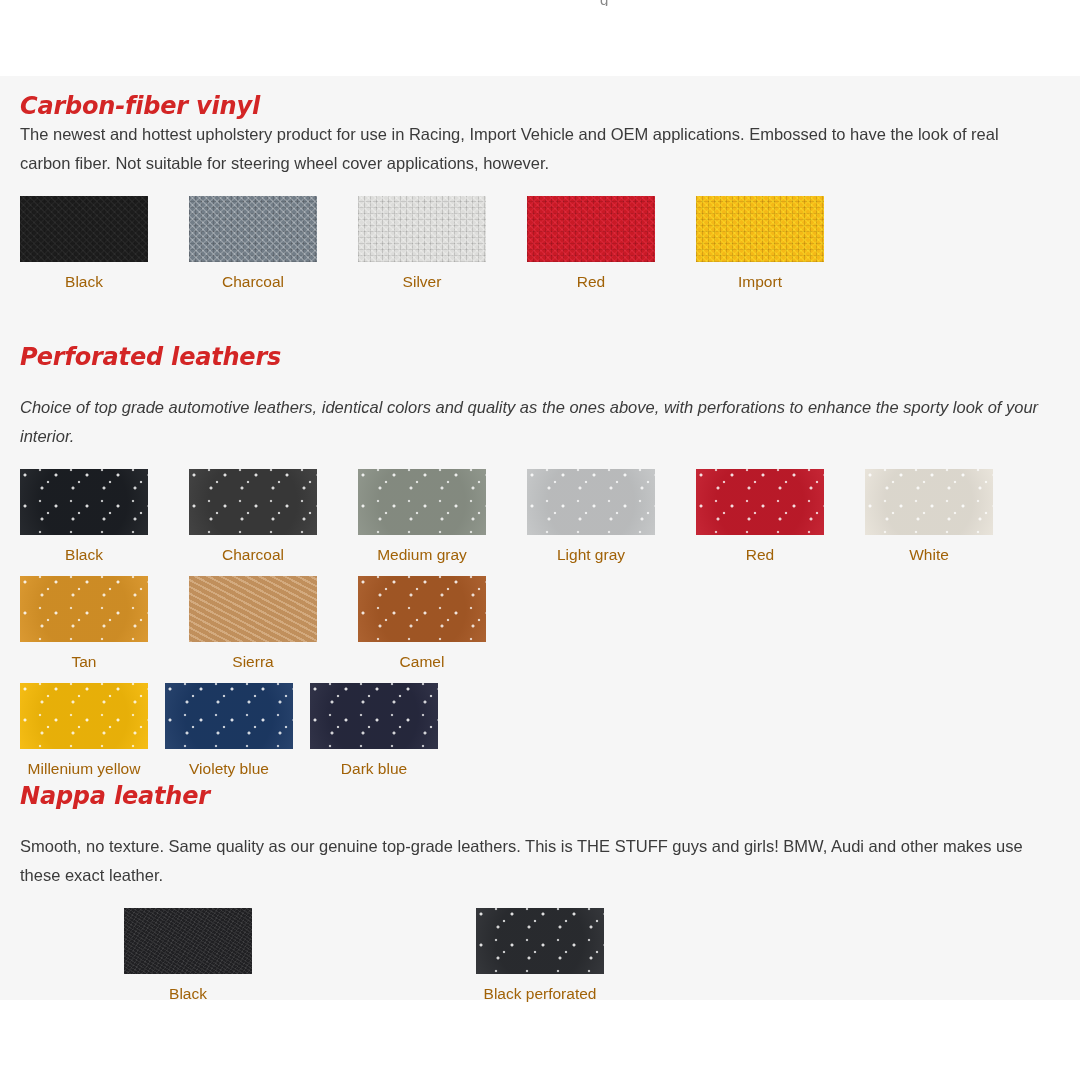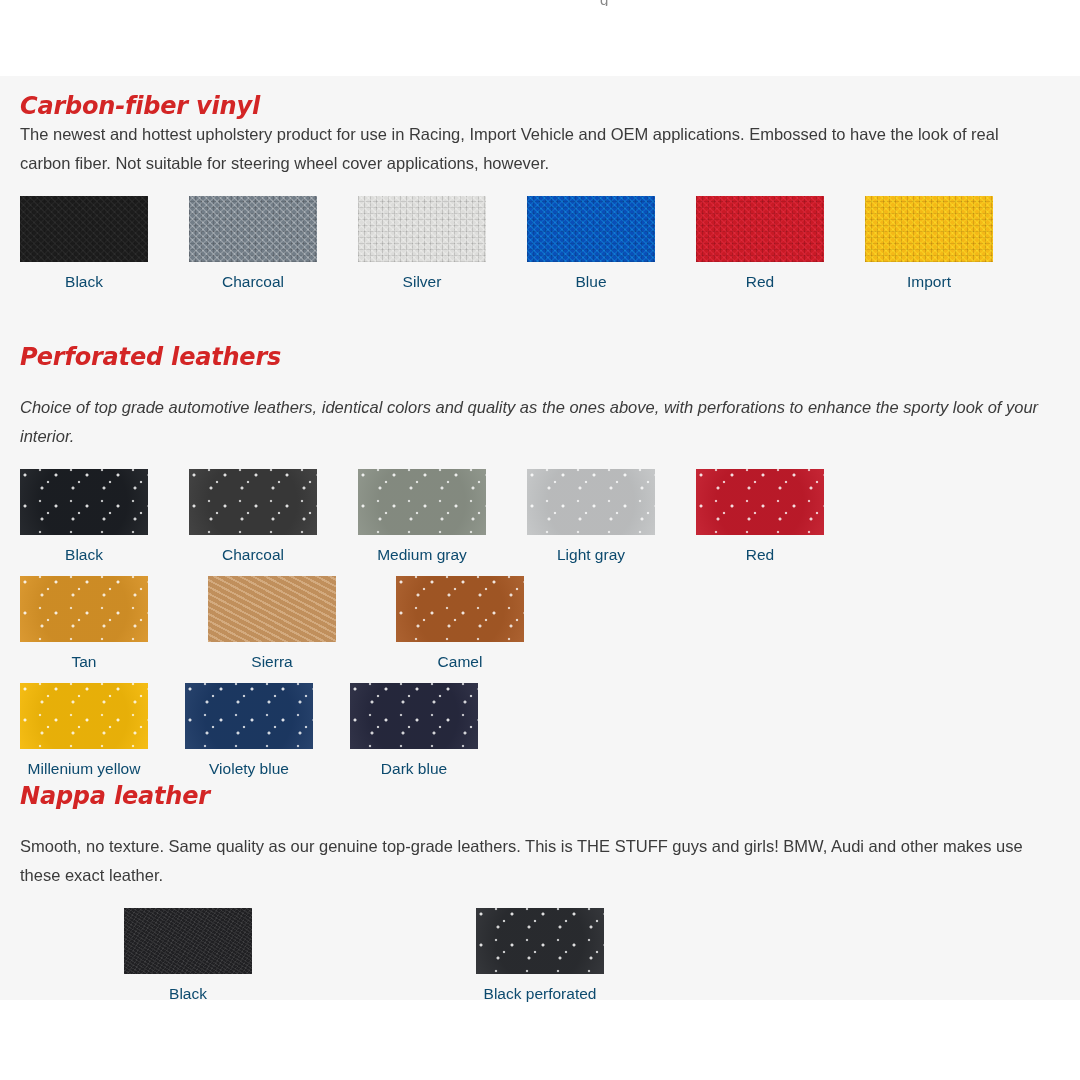--- a/index.html
+++ b/index.html
@@ -72,21 +72,21 @@
     align-items: center;
   }
   .swatch {
     width: 128px;
     height: 66px;
     position: relative;
     overflow: hidden;
   }
   .swatch-label {
     font-size: 15.5px;
-    color: #0c4a6e;
+    color: #a16207;
     margin-top: 11px;
     text-align: left;
     white-space: nowrap;
   }
 
   
   
   .tex-carbon::after {
     content: "";
     position: absolute;
@@ -169,24 +169,20 @@
       </div>
       <div class="swatch-cell">
         <div class="swatch tex-carbon" style="background:#8b949c;"></div>
         <div class="swatch-label">Charcoal</div>
       </div>
       <div class="swatch-cell">
         <div class="swatch tex-carbon" style="background:#e3e3e1;"></div>
         <div class="swatch-label">Silver</div>
       </div>
       <div class="swatch-cell">
-        <div class="swatch tex-carbon" style="background:#0c63c4;"></div>
-        <div class="swatch-label">Blue</div>
-      </div>
-      <div class="swatch-cell">
         <div class="swatch tex-carbon" style="background:#d2202f;"></div>
         <div class="swatch-label">Red</div>
       </div>
       <div class="swatch-cell">
         <div class="swatch tex-carbon" style="background:#f7c51c;"></div>
         <div class="swatch-label">Import</div>
       </div>
     </div>
   </div>
 
@@ -208,38 +204,42 @@
         <div class="swatch-label">Medium gray</div>
       </div>
       <div class="swatch-cell">
         <div class="swatch tex-perf" style="background:#c3c5c6;"></div>
         <div class="swatch-label">Light gray</div>
       </div>
       <div class="swatch-cell">
         <div class="swatch tex-perf" style="background:#c31b2b;"></div>
         <div class="swatch-label">Red</div>
       </div>
-    </div>
-
-    <div class="swatch-row" style="margin-top:12px;gap:60px;">
+      <div class="swatch-cell">
+        <div class="swatch tex-perf" style="background:#e8e3d9;"></div>
+        <div class="swatch-label">White</div>
+      </div>
+    </div>
+
+    <div class="swatch-row" style="margin-top:12px;gap:41px;">
       <div class="swatch-cell">
         <div class="swatch tex-perf" style="background:#d99427;"></div>
         <div class="swatch-label">Tan</div>
       </div>
       <div class="swatch-cell">
         <div class="swatch tex-diag" style="background:#cb9a66;"></div>
         <div class="swatch-label">Sierra</div>
       </div>
       <div class="swatch-cell">
         <div class="swatch tex-perf" style="background:#a85a26;"></div>
         <div class="swatch-label">Camel</div>
       </div>
     </div>
 
-    <div class="swatch-row" style="margin-top:12px;gap:37px;">
+    <div class="swatch-row" style="margin-top:12px;gap:17px;">
       <div class="swatch-cell">
         <div class="swatch tex-perf" style="background:#f5ba09;"></div>
         <div class="swatch-label">Millenium yellow</div>
       </div>
       <div class="swatch-cell">
         <div class="swatch tex-perf" style="background:#1d3a66;"></div>
         <div class="swatch-label">Violety blue</div>
       </div>
       <div class="swatch-cell">
         <div class="swatch tex-perf" style="background:#27293f;"></div>

